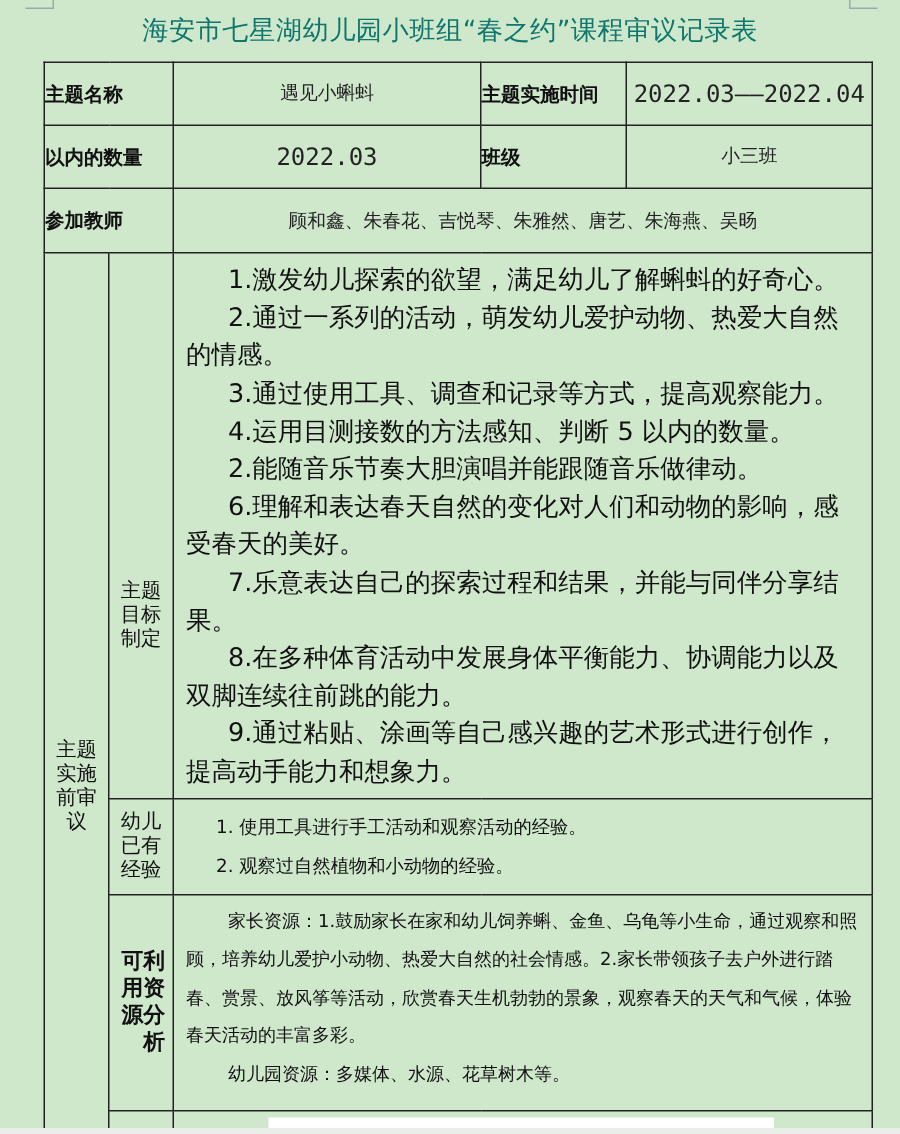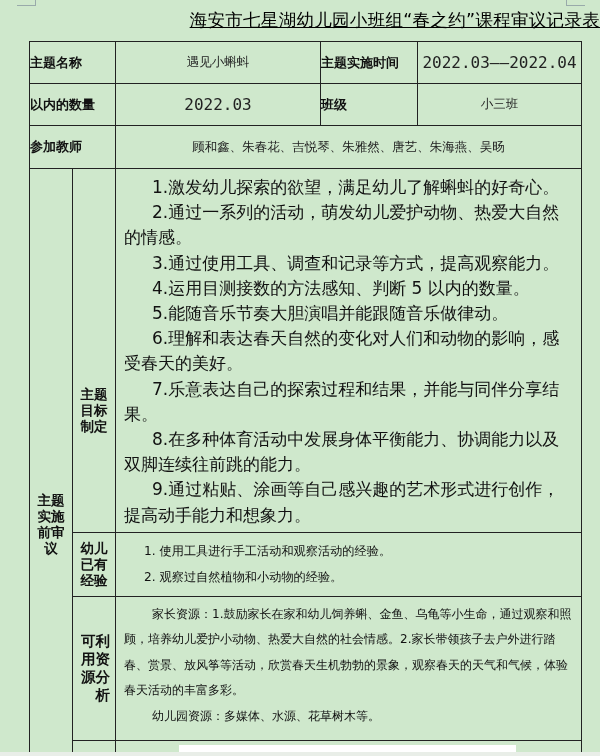--- a/index.html
+++ b/index.html
@@ -6,36 +6,36 @@
   body {
     width: 600px; height: 756px; overflow: hidden;
     background: #cfe8cc;
     font-family: "DejaVu Sans", "Liberation Sans", sans-serif;
     color: #111;
     position: relative;
   }
   .corner-mark-left { position: absolute; left: 17px; top: -1px; width: 18px; height: 6px; border-right: 1px solid #9aa; border-bottom: 1px solid #9aa; }
   .corner-mark-right { position: absolute; left: 566px; top: -1px; width: 18px; height: 6px; border-left: 1px solid #9aa; border-bottom: 1px solid #9aa; }
   .doc-title {
-    position: absolute; left: 0; top: 8px; width: 600px; text-align: right;
-    font-size: 17.5px; letter-spacing: 0.3px; color: #000000; text-decoration: underline;
+    position: absolute; left: 0; top: 8px; width: 600px; text-align: center;
+    font-size: 17.5px; letter-spacing: 0.3px; color: #0f766e;
   }
   table.record {
     position: absolute; left: 29px; top: 41px; width: 552px;
     border-collapse: collapse; table-layout: fixed;
     font-size: 12.5px;
   }
   table.record td {
     border: 1.2px solid #222;
     padding: 0; vertical-align: middle;
   }
   .lbl { font-weight: bold; text-align: left; font-size: 13px; }
   .val { text-align: center; font-family: "DejaVu Sans Mono", "Liberation Mono", monospace; font-size: 16px; color: #222; }
   .val.cjk { font-family: "DejaVu Sans", sans-serif; font-size: 12.5px; }
-  .vlabel { font-weight: bold; text-align: center; font-size: 13.5px; line-height: 16px; }
+  .vlabel { font-weight: normal; text-align: center; font-size: 13.5px; line-height: 16px; }
   .vlabel2 { font-weight: bold; text-align: right; font-size: 14.5px; line-height: 18px; }
   .goals { padding: 6px 6px 4px 8px !important; vertical-align: top !important; }
   .goals p { margin: 0; line-height: 25.2px; text-indent: 28px; font-size: 17px; }
   .exp p { margin: 0; line-height: 26px; text-indent: 28px; font-size: 12.2px; }
   .res { vertical-align: top !important; padding: 5px 6px 0 8px !important; }
   .res p { margin: 0; line-height: 25.5px; text-indent: 28px; font-size: 12px; }
   .map-cell { vertical-align: top !important; position: relative; }
   .mindmap {
     position: relative; margin: 4px 0 0 63px; width: 337px; height: 110px; background: #ffffff;
     overflow: hidden;
@@ -94,21 +94,21 @@
       <div style="width:30px;margin:0 auto;">主题实施前审议</div>
     </td>
     <td class="vlabel">
       <div style="width:30px;margin:120px auto 0;">主题目标制定</div>
     </td>
     <td colspan="3" class="goals">
       <p>1.激发幼儿探索的欲望，满足幼儿了解蝌蚪的好奇心。</p>
       <p>2.通过一系列的活动，萌发幼儿爱护动物、热爱大自然的情感。</p>
       <p>3.通过使用工具、调查和记录等方式，提高观察能力。</p>
       <p>4.运用目测接数的方法感知、判断 5 以内的数量。</p>
-      <p>5.能随音乐节奏大胆演唱并能跟随音乐做律动。</p>
+      <p>2.能随音乐节奏大胆演唱并能跟随音乐做律动。</p>
       <p>6.理解和表达春天自然的变化对人们和动物的影响，感受春天的美好。</p>
       <p>7.乐意表达自己的探索过程和结果，并能与同伴分享结果。</p>
       <p>8.在多种体育活动中发展身体平衡能力、协调能力以及双脚连续往前跳的能力。</p>
       <p>9.通过粘贴、涂画等自己感兴趣的艺术形式进行创作，提高动手能力和想象力。</p>
     </td>
   </tr>
   <tr style="height:64px">
     <td class="vlabel">
       <div style="width:30px;margin:0 auto;">幼儿已有经验</div>
     </td>

